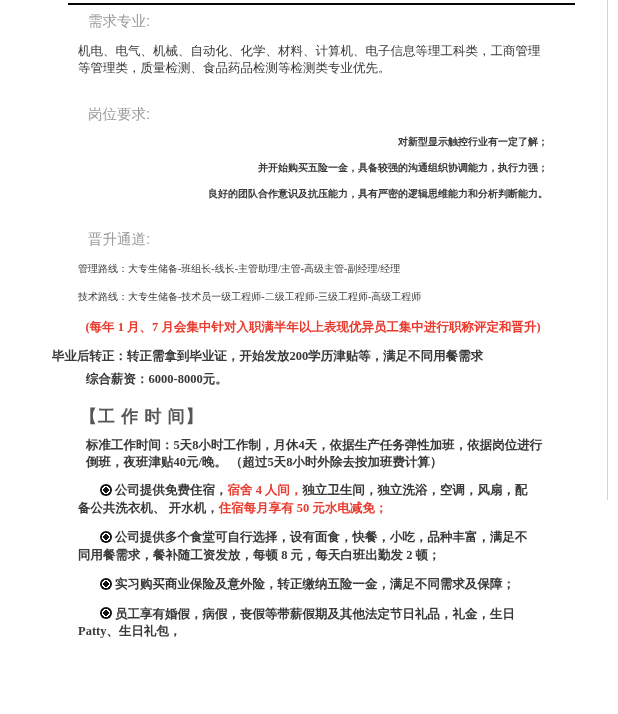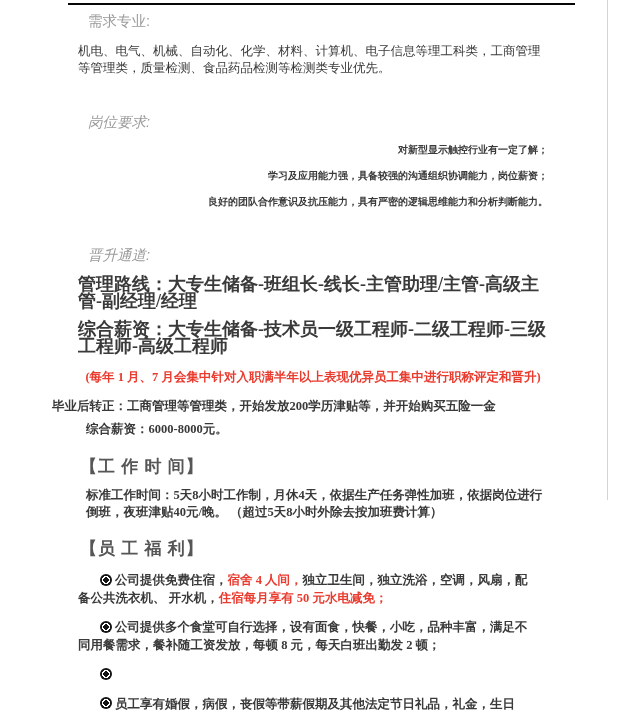--- a/index.html
+++ b/index.html
@@ -15,24 +15,24 @@
     font-family:"Liberation Serif","DejaVu Serif",serif;color:var(--body);
   }
   .top-rule{position:absolute;left:68px;top:3px;width:507px;height:2px;background:#060606;}
   .page-edge{position:absolute;right:10px;top:0;height:100%;width:1px;background:#d8d4cb;}
   .content{padding:12px 70px 0 78px;}
   .gray-h{
     font-family:"Liberation Sans","DejaVu Sans",sans-serif;
     color:var(--heading-gray);font-size:14.5px;line-height:19px;
     margin:0 0 0 10px;font-weight:normal;
   }
-  .sp-top{margin-top:36px;font-style:italic;}
+  .sp-top{margin-top:28px;}
   .body-p{font-size:12.5px;line-height:17px;margin:12px 0 0 0;font-weight:normal;}
   .req-item{font-size:10px;line-height:17px;margin:9px 0 0 0;font-weight:bold;text-align:right;}
-  .promo-line{font-size:18px;line-height:17px;margin:11px 0 0 0;font-weight:bold;}
+  .promo-line{font-size:10px;line-height:17px;margin:11px 0 0 0;font-weight:normal;}
   .red{color:var(--red);}
   .red-note{font-size:12.5px;line-height:17px;margin:14px 0 0 0;font-weight:bold;color:var(--red);text-align:center;}
   .bracket-h{
     font-size:17px;line-height:22px;font-weight:bold;color:var(--section-title);
     margin:18px 0 0 2px;letter-spacing:1px;
   }
   .intern-line{font-size:13.5px;line-height:18px;font-weight:bold;color:var(--red);margin:11px 0 0 12px;}
   .aftergrad-line{font-size:12.5px;line-height:17px;font-weight:bold;margin:12px 0 0 -26px;}
   .comp-line{font-size:12.5px;line-height:17px;font-weight:bold;margin:6px 0 0 8px;}
   .wt-body{font-size:12.5px;line-height:16.5px;margin:9px 0 0 8px;font-weight:bold;}
@@ -50,46 +50,45 @@
   <div class="top-rule"></div>
   <div class="page-edge"></div>
 
   <div class="content">
 
     <h2 class="gray-h">需求专业:</h2>
     <p class="body-p">机电、电气、机械、自动化、化学、材料、计算机、电子信息等理工科类，工商管理等管理类，质量检测、食品药品检测等检测类专业优先。</p>
 
     <h2 class="gray-h sp-top">岗位要求:</h2>
     <p class="req-item">对新型显示触控行业有一定了解；</p>
-    <p class="req-item">学习及应用能力强，具备较强的沟通组织协调能力，岗位薪资；</p>
+    <p class="req-item">并开始购买五险一金，具备较强的沟通组织协调能力，执行力强；</p>
     <p class="req-item">良好的团队合作意识及抗压能力，具有严密的逻辑思维能力和分析判断能力。</p>
 
     <h2 class="gray-h sp-top">晋升通道:</h2>
     <p class="promo-line">管理路线：大专生储备-班组长-线长-主管助理/主管-高级主管-副经理/经理</p>
-    <p class="promo-line">综合薪资：大专生储备-技术员一级工程师-二级工程师-三级工程师-高级工程师</p>
+    <p class="promo-line">技术路线：大专生储备-技术员一级工程师-二级工程师-三级工程师-高级工程师</p>
     <p class="red-note">(每年 1 月、7 月会集中针对入职满半年以上表现优异员工集中进行职称评定和晋升)</p>
 
-    <p class="aftergrad-line">毕业后转正：工商管理等管理类，开始发放200学历津贴等，并开始购买五险一金</p>
+    <p class="aftergrad-line">毕业后转正：转正需拿到毕业证，开始发放200学历津贴等，满足不同用餐需求</p>
     <p class="comp-line">综合薪资：6000-8000元。</p>
 
     <h2 class="bracket-h">【工 作 时 间】</h2>
     <p class="wt-body">标准工作时间：5天8小时工作制，月休4天，依据生产任务弹性加班，依据岗位进行倒班，夜班津贴40元/晚。 （超过5天8小时外除去按加班费计算）</p>
 
-    <h2 class="bracket-h">【员 工 福 利】</h2>
 
     <p class="benefit">
       <span class="bullet"></span><span>公司提供免费住宿，</span><span class="red">宿舍 4 人间，</span><span>独立卫生间，独立洗浴，空调，风扇，配备公共洗衣机、 开水机，</span><span class="red">住宿每月享有 50 元水电减免；</span>
     </p>
 
     <p class="benefit">
       <span class="bullet"></span><span>公司提供多个食堂可自行选择，设有面食，快餐，小吃，品种丰富，满足不同用餐需求，餐补随工资发放，每顿 8 元，每天白班出勤发 2 顿；</span>
     </p>
 
     <p class="benefit">
-      <span class="bullet"></span>
+      <span class="bullet"></span><span>实习购买商业保险及意外险，转正缴纳五险一金，满足不同需求及保障；</span>
     </p>
 
     <p class="benefit">
       <span class="bullet"></span><span>员工享有婚假，病假，丧假等带薪假期及其他法定节日礼品，礼金，生日Patty、生日礼包， </span>
     </p>
 
   </div>
 </div>
 
 </body></html>

